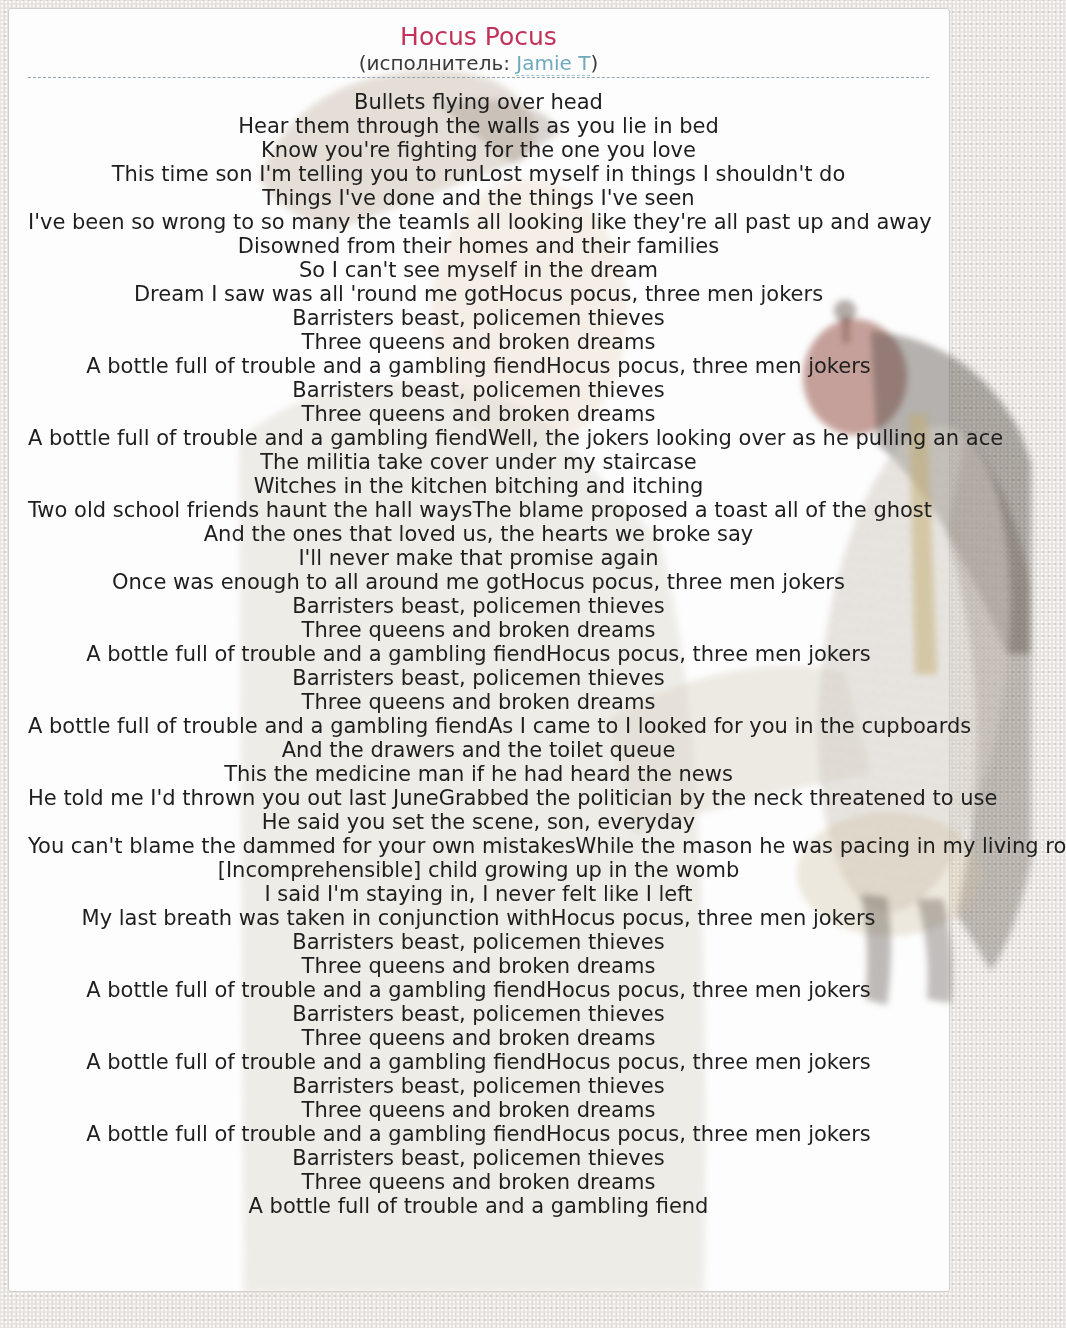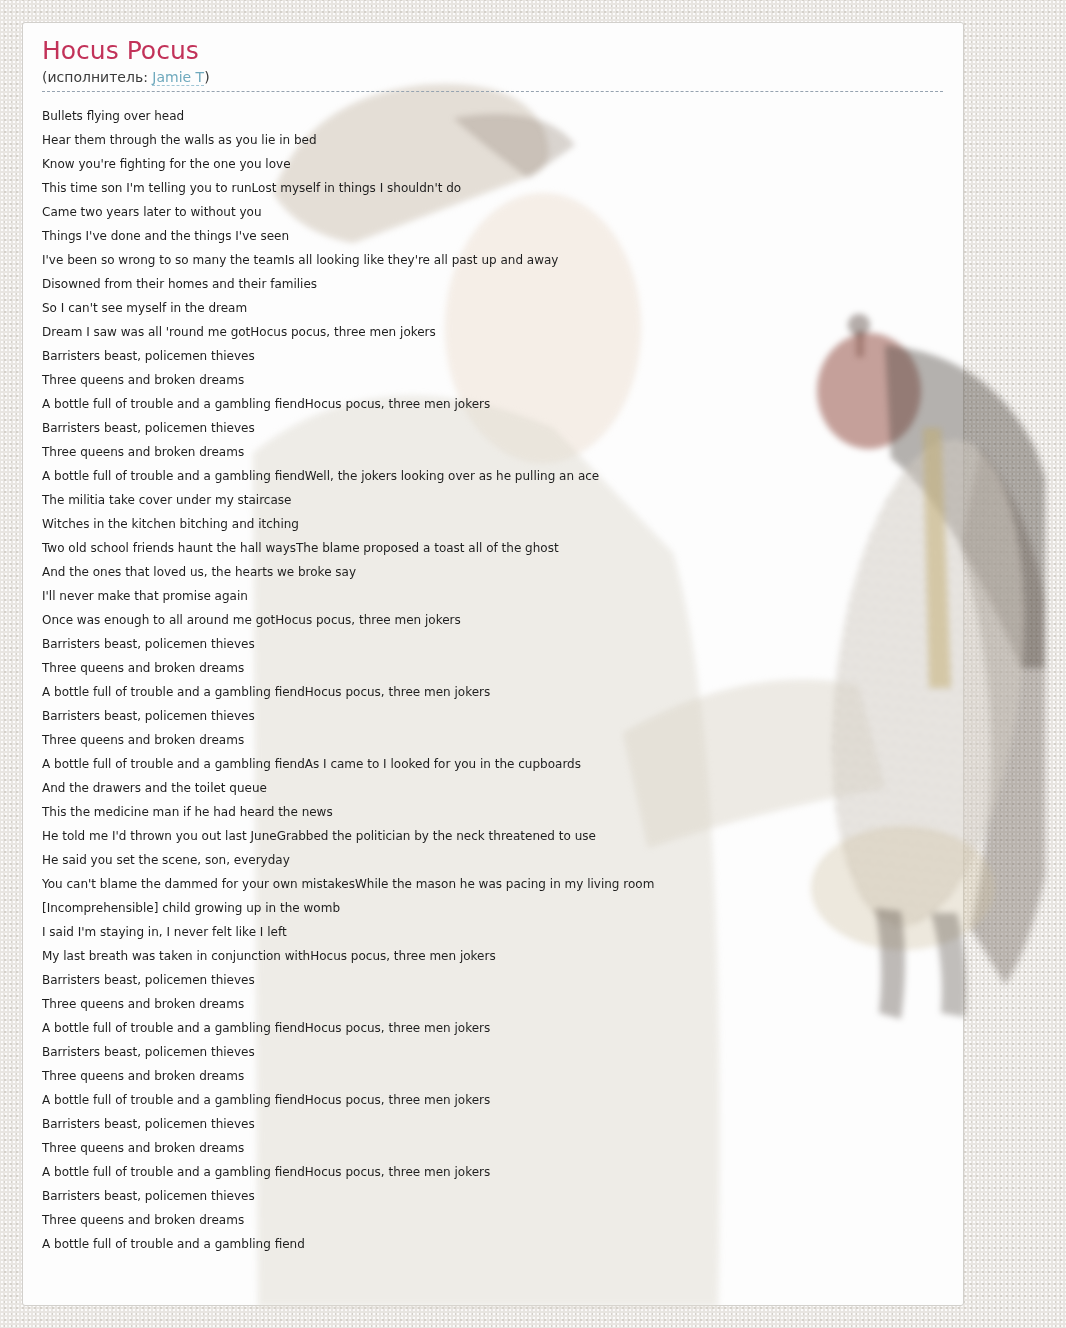--- a/index.html
+++ b/index.html
@@ -20,27 +20,28 @@
     font-family: "DejaVu Sans", sans-serif;
     background-color: var(--page-bg);
     background-image:
       radial-gradient(rgba(255,255,255,0.85) 1px, transparent 1.4px),
       radial-gradient(rgba(190,184,175,0.45) 1px, transparent 1.3px);
     background-size: 4px 4px, 6px 6px;
     background-position: 0 0, 2px 3px;
   }
   .card {
     position: relative;
-    margin: 22px;
+    margin: 8px;
     width: 942px;
     height: 1284px;
     background: var(--card-bg);
     border: 1px solid var(--card-border);
     border-radius: 3px;
     overflow: visible;
+    text-align: center;
   }
   .bg-art {
     position: absolute;
     left: 0; top: 0;
     width: 1022px; height: 1284px;
     z-index: 0;
     filter: blur(3px);
     pointer-events: none;
   }
   .content {
@@ -54,33 +55,33 @@
   }
   h1.page-title {
     margin: 0;
     font-size: 25px;
     line-height: 30px;
     font-weight: normal;
     color: var(--title);
   }
   .artist-line {
     margin-top: 1px;
-    font-size: 14px;
+    font-size: 20px;
     line-height: 20px;
     color: #3a3a3a;
   }
   .artist-link {
     color: var(--artist-link);
     text-decoration: none;
     border-bottom: 1px dashed #9fc6d6;
     cursor: pointer;
   }
   .lyrics {
     margin-top: 12px;
-    font-size: 12px;
+    font-size: 21px;
     line-height: 24px;
     color: var(--text);
     white-space: nowrap;
   }
   .lyric-line { height: 24px; }
 </style>
 </head>
 <body>
 
 <div class="page">
@@ -119,21 +120,20 @@
       <div class="lyrics-header">
         <h1 class="page-title">Hocus Pocus</h1>
         <div class="artist-line"><span>(исполнитель: </span><a class="artist-link">Jamie T</a><span>)</span></div>
       </div>
 
       <div class="lyrics">
           <div class="lyric-line">Bullets flying over head</div>
           <div class="lyric-line">Hear them through the walls as you lie in bed</div>
           <div class="lyric-line">Know you're fighting for the one you love</div>
           <div class="lyric-line">This time son I'm telling you to runLost myself in things I shouldn't do</div>
-          <div class="lyric-line">Came two years later to without you</div>
           <div class="lyric-line">Things I've done and the things I've seen</div>
           <div class="lyric-line">I've been so wrong to so many the teamIs all looking like they're all past up and away</div>
           <div class="lyric-line">Disowned from their homes and their families</div>
           <div class="lyric-line">So I can't see myself in the dream</div>
           <div class="lyric-line">Dream I saw was all 'round me gotHocus pocus, three men jokers</div>
           <div class="lyric-line">Barristers beast, policemen thieves</div>
           <div class="lyric-line">Three queens and broken dreams</div>
           <div class="lyric-line">A bottle full of trouble and a gambling fiendHocus pocus, three men jokers</div>
           <div class="lyric-line">Barristers beast, policemen thieves</div>
           <div class="lyric-line">Three queens and broken dreams</div>

